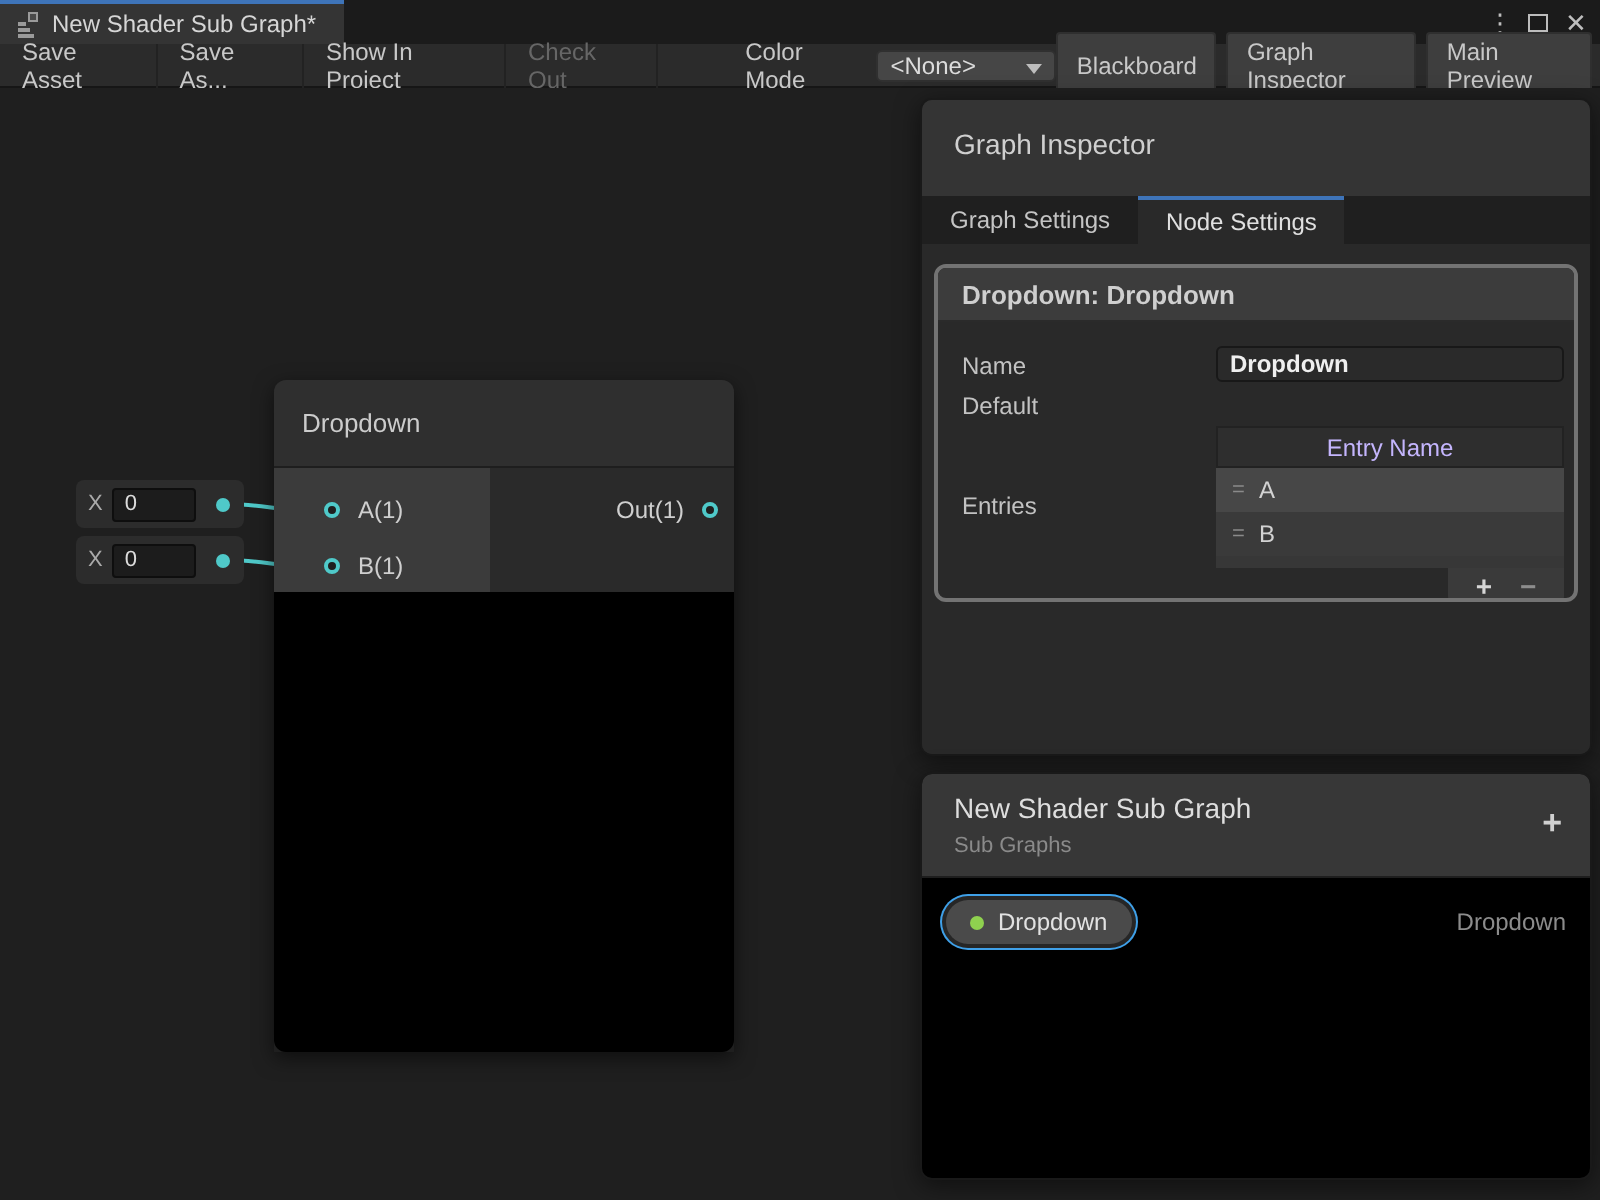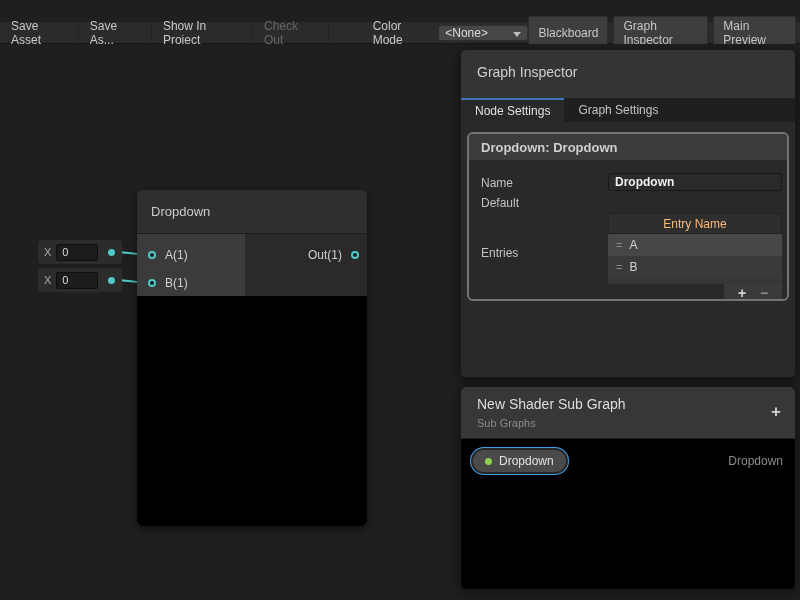--- a/index.html
+++ b/index.html
@@ -32,21 +32,21 @@
   .port-widget { position:absolute; width:84px; height:24px; background:#2c2c2c; border-radius:4px; display:flex; align-items:center; padding:0 6px; gap:5px; }
   .port-widget .axis { color:#aaaaaa; font-size:11px; }
   .port-widget .val { width:42px; height:17px; background:#1c1c1c; border:1px solid #0e0e0e; border-radius:2px; color:#dcdcdc; font-size:11px; line-height:15px; padding-left:5px; }
   .port-widget .dot { position:absolute; right:7px; width:7px; height:7px; border-radius:50%; background:#4fc9c9; }
 
   .node { position:absolute; left:137px; top:146px; width:230px; border-radius:6px 6px 0 0; box-shadow:0 3px 10px rgba(0,0,0,0.55); }
   .node-header { height:44px; background:#2f2f2f; border-radius:6px 6px 0 0; border-bottom:1px solid #1e1e1e; display:flex; align-items:center; padding-left:14px; color:#cccccc; font-size:13px; }
   .node-body { display:flex; height:62px; }
   .node-in { width:108px; background:#3b3b3b; padding-top:7px; }
   .node-out { flex:1; background:#2a2a2a; padding-top:7px; }
-  .port-row { height:28px; display:flex; align-items:center; gap:9px; padding-left:11px; font-size:12px; color:#cfcfcf; }
+  .port-row { height:28px; display:flex; align-items:center; gap:9px; padding-left:25px; font-size:12px; color:#cfcfcf; }
   .port-row.out { justify-content:flex-end; padding-right:8px; padding-left:4px; }
   .ring { width:8px; height:8px; border:2px solid #4fc9c9; border-radius:50%; background:#1f1f1f; flex:none; }
   .node-preview { height:230px; background:#000; border-radius:0 0 6px 6px; }
 
   
   .panel { position:absolute; left:460px; width:336px; background:#292929; border:1px solid #191919; border-radius:6px; box-shadow:0 3px 12px rgba(0,0,0,0.5); overflow:hidden; }
   .inspector { top:49px; height:329px; }
   .gi-header { height:48px; background:#343434; display:flex; align-items:flex-start; padding:14px 0 0 16px; color:#cfcfcf; font-size:14px; }
   .gi-tabs { height:24px; background:#1f1f1f; display:flex; font-size:12px; }
   .gi-tab { height:24px; display:flex; align-items:center; justify-content:center; padding:0 14px; color:#c4c4c4; }
@@ -55,21 +55,21 @@
 
   .section-box { position:absolute; left:6px; top:10px; width:322px; height:169px; border:2px solid #737373; border-radius:6px; overflow:hidden; }
   .section-header { height:27px; background:#3c3c3c; border-bottom:1px solid #2a2a2a; display:flex; align-items:center; padding-left:12px; color:#cfcfcf; font-size:13px; font-weight:bold; }
   .frm-label { position:absolute; left:12px; font-size:12px; color:#c2c2c2; }
   .frm-field { position:absolute; left:139px; width:174px; height:18px; font-size:12px; }
   .txt-field { background:#2a2a2a; border:1px solid #181818; border-radius:3px; color:#efefef; font-weight:bold; display:flex; align-items:center; padding-left:6px; }
   .dd-field { background:#515151; border:1px solid #303030; border-radius:3px; color:#f0f0f0; font-weight:bold; display:flex; align-items:center; padding-left:6px; position:relative; }
   .dd-field .arrow { position:absolute; right:6px; top:6px; width:0; height:0; border-left:4px solid transparent; border-right:4px solid transparent; border-top:5px solid #c8c8c8; }
 
   .entry-table { position:absolute; left:139px; top:79px; width:174px; }
-  .et-header { height:21px; background:#2e2e2e; border:1px solid #222; display:flex; align-items:center; justify-content:center; color:#fdba74; font-size:12px; }
+  .et-header { height:21px; background:#2e2e2e; border:1px solid #222; display:flex; align-items:center; justify-content:center; color:#c4b5fd; font-size:12px; }
   .et-row { height:22px; display:flex; align-items:center; gap:8px; padding-left:8px; font-size:12px; color:#d2d2d2; }
   .et-row .handle { color:#8a8a8a; font-size:11px; letter-spacing:-1px; }
   .et-row.sel { background:#474747; }
   .et-row.alt { background:#3a3a3a; }
   .et-fill { height:6px; background:#373737; }
   .et-footer { height:18px; display:flex; justify-content:flex-end; }
   .et-footbox { width:58px; height:18px; background:#3a3a3a; border-radius:0 0 4px 4px; display:flex; align-items:center; justify-content:space-evenly; }
   .et-footbox .plus { color:#d6d6d6; font-size:14px; font-weight:bold; }
   .et-footbox .minus { color:#8d8d8d; font-size:14px; font-weight:bold; }
 
@@ -84,20 +84,39 @@
   .pill { height:22px; background:#4a4a4a; border-radius:11px; display:inline-flex; align-items:center; gap:7px; padding:0 12px; color:#e2e2e2; font-size:12px; }
   .pill .gdot { width:7px; height:7px; border-radius:50%; background:#8fd14f; }
   .pill.selected { box-shadow:0 0 0 2px #262626, 0 0 0 3px #3fa0e8; }
   .bb-type { margin-left:auto; color:#8c8c8c; font-size:12px; }
 </style>
 </head>
 <body>
 
 <div class="window">
 
+  <div class="titlebar">
+    <div class="doc-tab">
+      <span class="tab-icon">
+        <svg viewBox="0 0 13 13" width="13" height="13">
+          <rect x="6" y="0" width="5" height="5" fill="#9a9a9a"></rect>
+          <rect x="7" y="1" width="3" height="3" fill="#4a4a4a"></rect>
+          <rect x="1" y="5" width="4" height="2" fill="#9a9a9a"></rect>
+          <rect x="1" y="8" width="6" height="2" fill="#9a9a9a"></rect>
+          <rect x="1" y="11" width="8" height="2" fill="#9a9a9a"></rect>
+        </svg>
+      </span>
+      <span class="ttext">New Shader Sub Graph*</span>
+    </div>
+    <div class="win-controls">
+      <span class="wc">⋮</span>
+      <span class="maxbox"></span>
+      <span class="wc">✕</span>
+    </div>
+  </div>
 
   <div class="toolbar">
     <div class="tb-item">Save Asset</div>
     <div class="tb-item">Save As...</div>
     <div class="tb-item">Show In Project</div>
     <div class="tb-item disabled">Check Out</div>
     <div class="tb-label">Color Mode</div>
     <div class="tb-dd">
       <span>&lt;None&gt;</span>
       <span class="arrow"></span>
@@ -148,22 +167,22 @@
       </div>
       <div class="node-preview"></div>
     </div>
   </div>
 
   <div class="panel inspector">
     <div class="gi-header">
       <span>Graph Inspector</span>
     </div>
     <div class="gi-tabs">
+      <div class="gi-tab">Graph Settings</div>
       <div class="gi-tab active">Node Settings</div>
-      <div class="gi-tab">Graph Settings</div>
     </div>
     <div class="gi-content">
       <div class="section-box">
         <div class="section-header">Dropdown: Dropdown</div>
 
         <div class="frm-label" style="top:42px;">Name</div>
         <div class="frm-field txt-field" style="top:39px;">Dropdown</div>
 
         <div class="frm-label" style="top:62px;">Default</div>
         <div class="frm-field dd-field" style="top:59px;">

